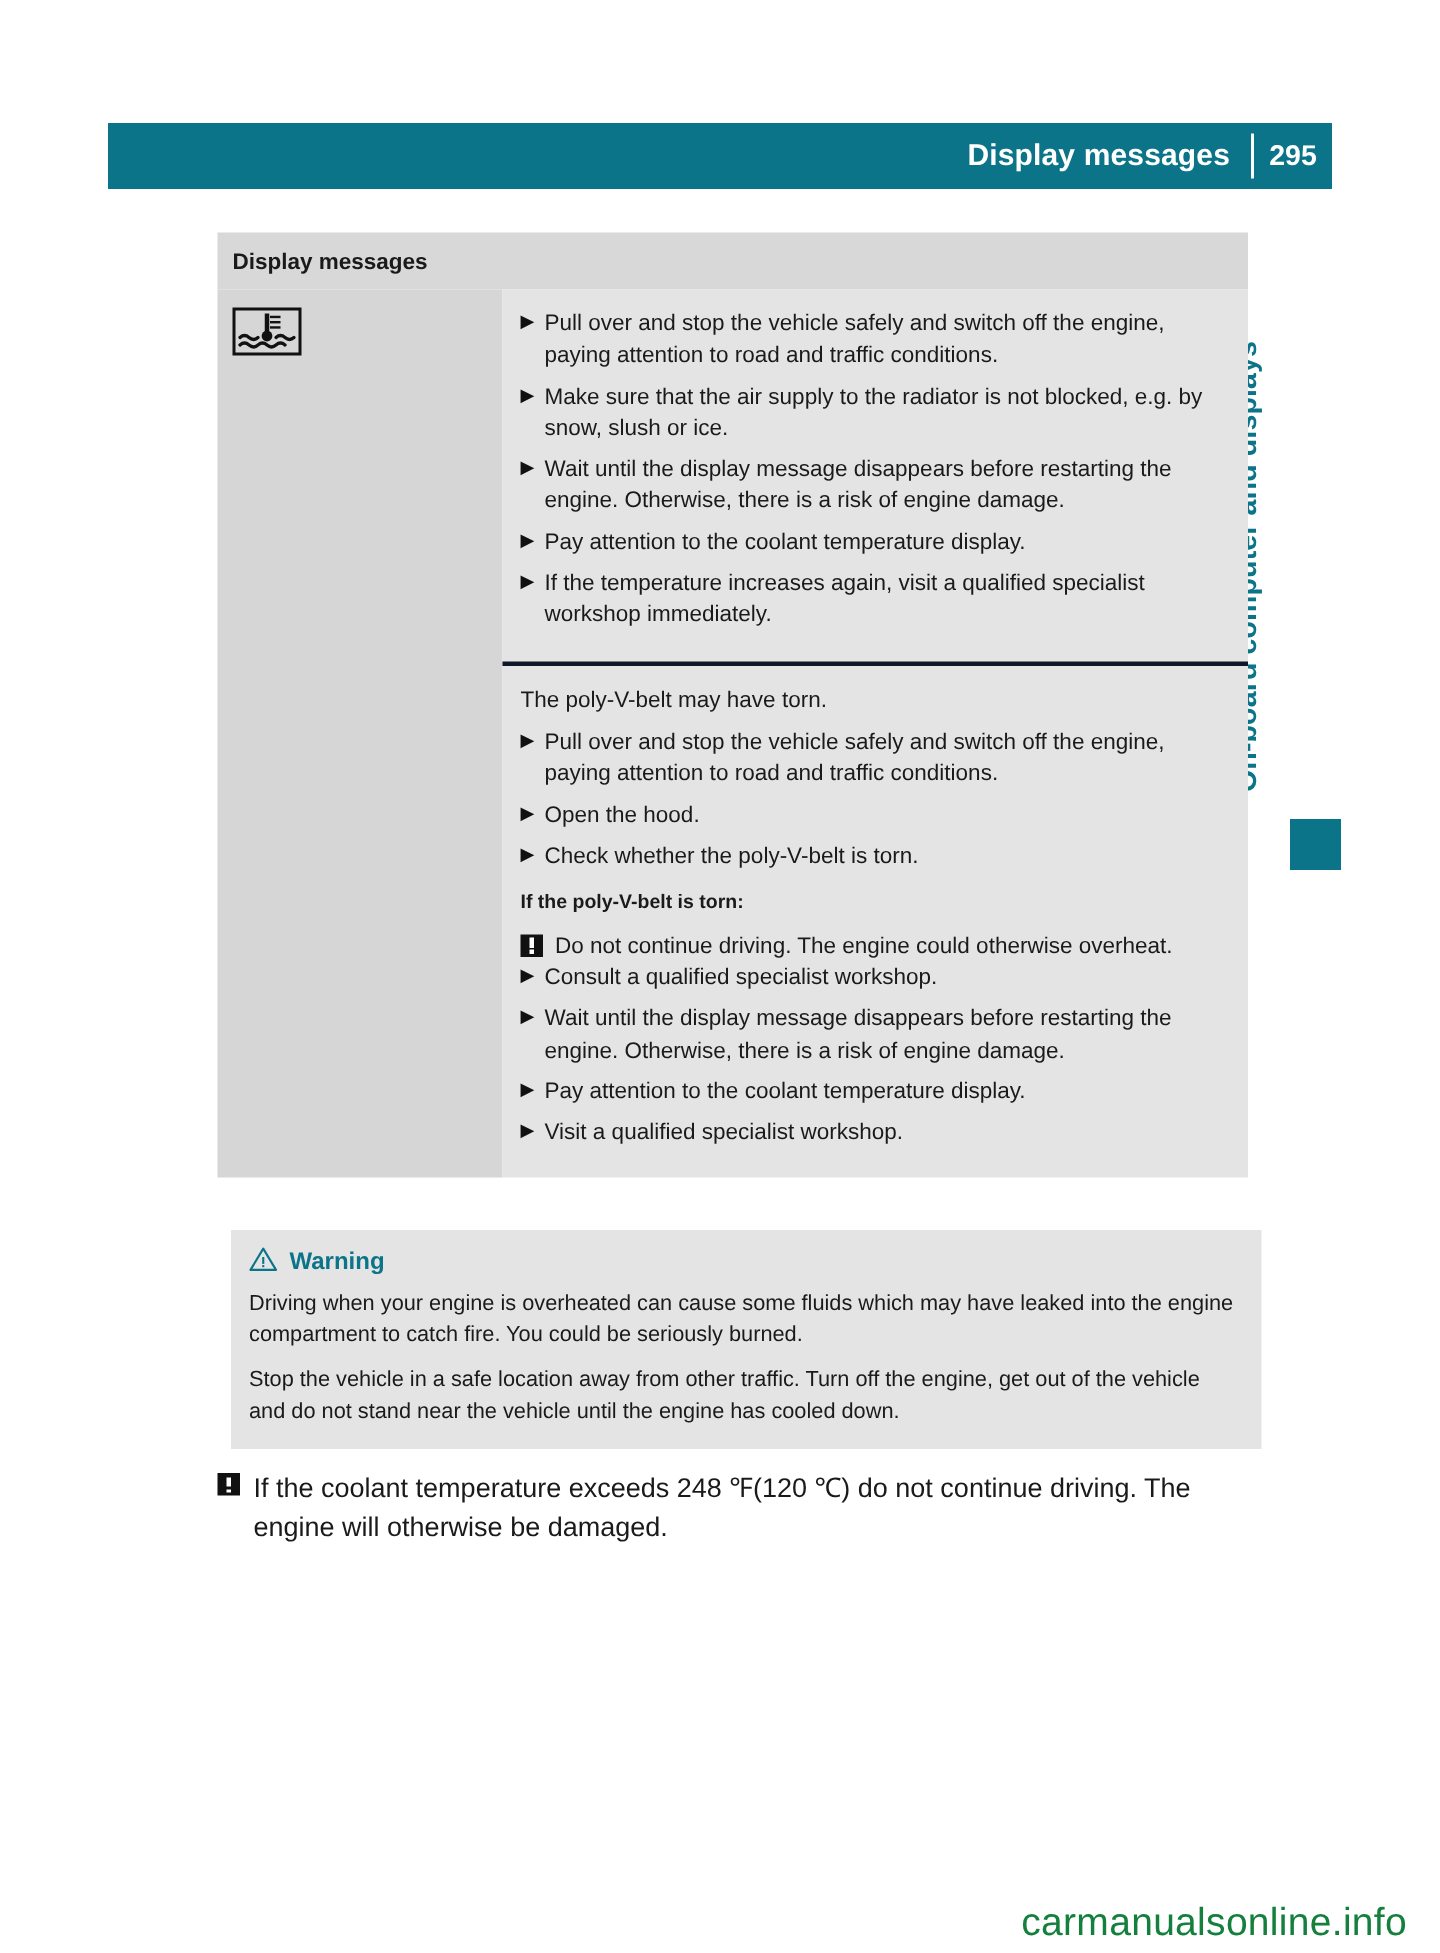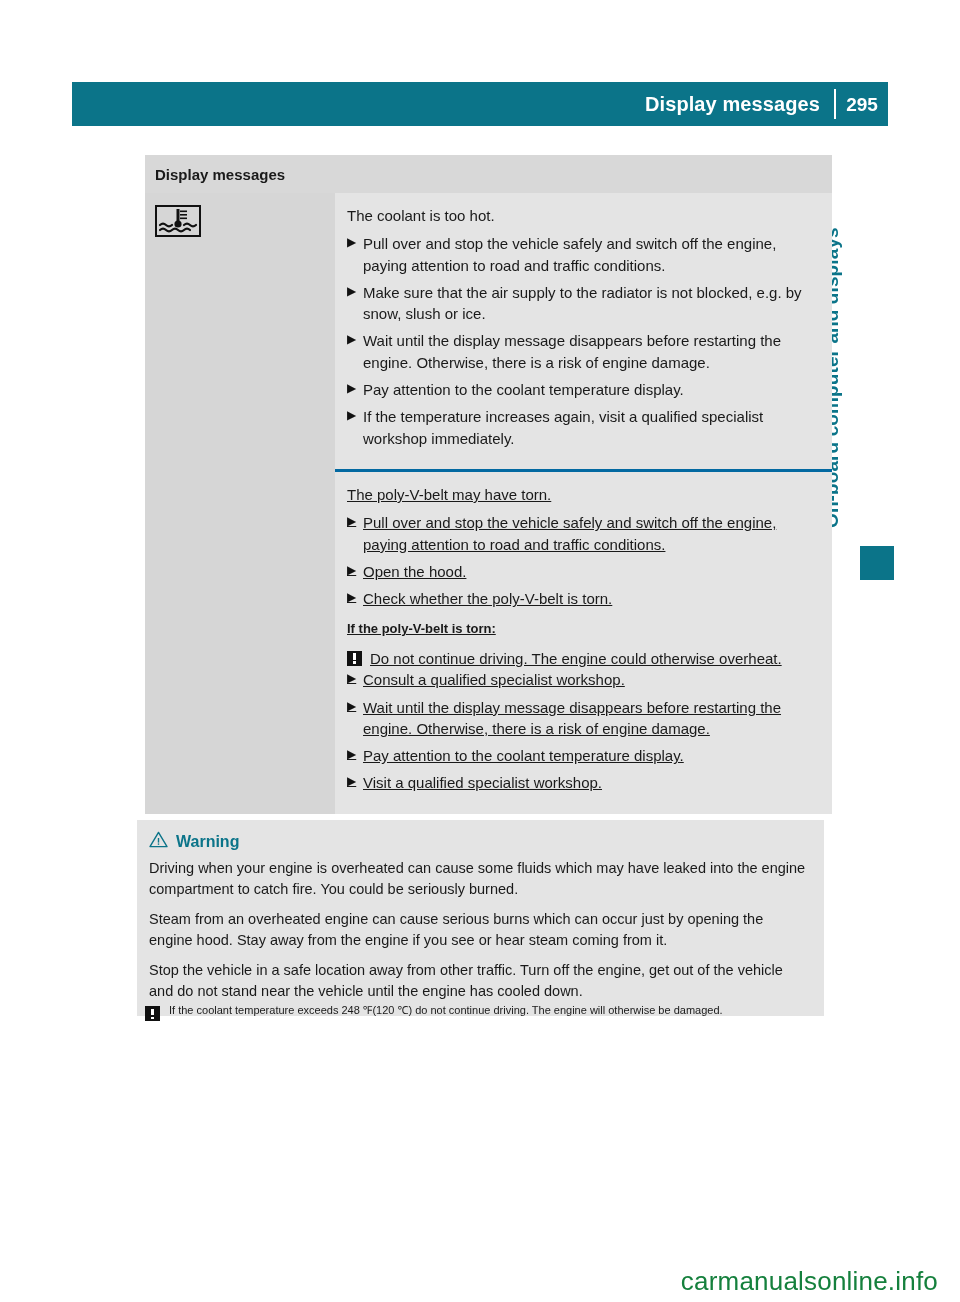--- a/index.html
+++ b/index.html
@@ -122,22 +122,21 @@
   }
   .body-right {
     flex: 1;
     background: #e4e4e4;
     box-sizing: border-box;
   }
   .sec {
     padding: 12px 14px 14px 12px;
   }
   .sec + .sec {
-    border-top: 3px solid #0369a1;
-    text-decoration: underline;
+    border-top: 3px solid #0f172a;
   }
 
   
   .coolant-icon {
     width: 46px;
     height: 32px;
     border: 2px solid #111;
     background: #d6d6d6;
     position: relative;
     box-sizing: border-box;
@@ -211,21 +210,21 @@
     left: 6px;
     top: 10.5px;
     width: 3px;
     height: 2.5px;
     background: #ffffff;
   }
 
   
   .warning-box {
     position: absolute;
-    left: 137px;
+    left: 154px;
     top: 820px;
     width: 687px;
     background: #e4e4e4;
     box-sizing: border-box;
     padding: 11px 14px 14px 12px;
   }
   .warning-head {
     display: flex;
     align-items: center;
     margin-bottom: 6px;
@@ -240,24 +239,24 @@
     font-size: 14.5px;
     line-height: 1.45;
     margin: 0 0 9px 0;
   }
   .warning-p:last-child { margin-bottom: 0; }
 
   
   .bottom-note {
     position: absolute;
     left: 145px;
-    top: 1003px;
+    top: 979px;
     width: 700px;
     display: flex;
-    font-size: 11px;
+    font-size: 18px;
     line-height: 1.45;
     align-items: flex-start;
   }
   .bottom-note .note-text { flex: 1; padding-left: 9px; }
 
   
   .watermark {
     position: absolute;
     right: 22px;
     bottom: 8px;
@@ -303,21 +302,20 @@
           <path d="M3 18 q3 -2.6 6 0 q3 2.6 6 0" stroke="#111" stroke-width="2.2" fill="none" stroke-linecap="round"></path>
           <path d="M27 18 q3 -2.6 6 0 q3 2.6 6 0" stroke="#111" stroke-width="2.2" fill="none" stroke-linecap="round"></path>
           <path d="M3 23 q3 -2.6 6 0 q3 2.6 6 0 q3 -2.6 6 0 q3 2.6 6 0 q3 -2.6 6 0" stroke="#111" stroke-width="2.2" fill="none" stroke-linecap="round"></path>
         </svg>
       </div>
     </div>
 
     <div class="body-right">
 
       <div class="sec">
-        <p class="lead">The coolant is too hot.</p>
 
         <div class="step">
           <span class="bullet">▶</span>
           <span class="step-text">Pull over and stop the vehicle safely and switch off the engine, paying attention to road and traffic conditions.</span>
         </div>
         <div class="step">
           <span class="bullet">▶</span>
           <span class="step-text">Make sure that the air supply to the radiator is not blocked, e.g. by snow, slush or ice.</span>
         </div>
         <div class="step">
@@ -386,21 +384,20 @@
     <span>
       <svg width="19" height="17" viewBox="0 0 19 17" aria-hidden="true">
         <path d="M9.5 1.4 L18 15.6 L1 15.6 Z" fill="none" stroke="#0b7489" stroke-width="1.4" stroke-linejoin="round"></path>
         <rect x="8.8" y="7" width="1.4" height="4.6" fill="#0b7489"></rect>
         <rect x="8.8" y="12.4" width="1.4" height="1.4" fill="#0b7489"></rect>
       </svg>
     </span>
     <span class="w-label">Warning</span>
   </div>
   <p class="warning-p">Driving when your engine is overheated can cause some fluids which may have leaked into the engine compartment to catch fire. You could be seriously burned.</p>
-  <p class="warning-p">Steam from an overheated engine can cause serious burns which can occur just by opening the engine hood. Stay away from the engine if you see or hear steam coming from it.</p>
   <p class="warning-p">Stop the vehicle in a safe location away from other traffic. Turn off the engine, get out of the vehicle and do not stand near the vehicle until the engine has cooled down.</p>
 </div>
 
 <div class="bottom-note">
   <span class="excl-box"></span>
   <span class="note-text">If the coolant temperature exceeds 248 ℉(120 ℃) do not continue driving. The engine will otherwise be damaged.</span>
 </div>
 
 <div class="watermark">carmanualsonline.info</div>
 

